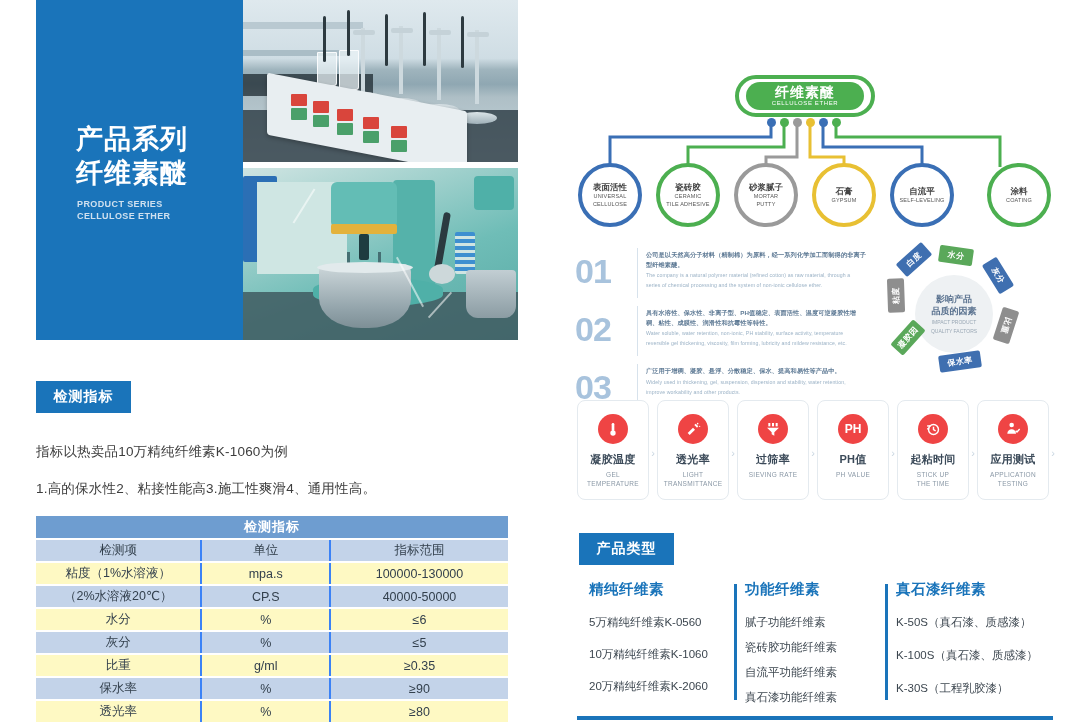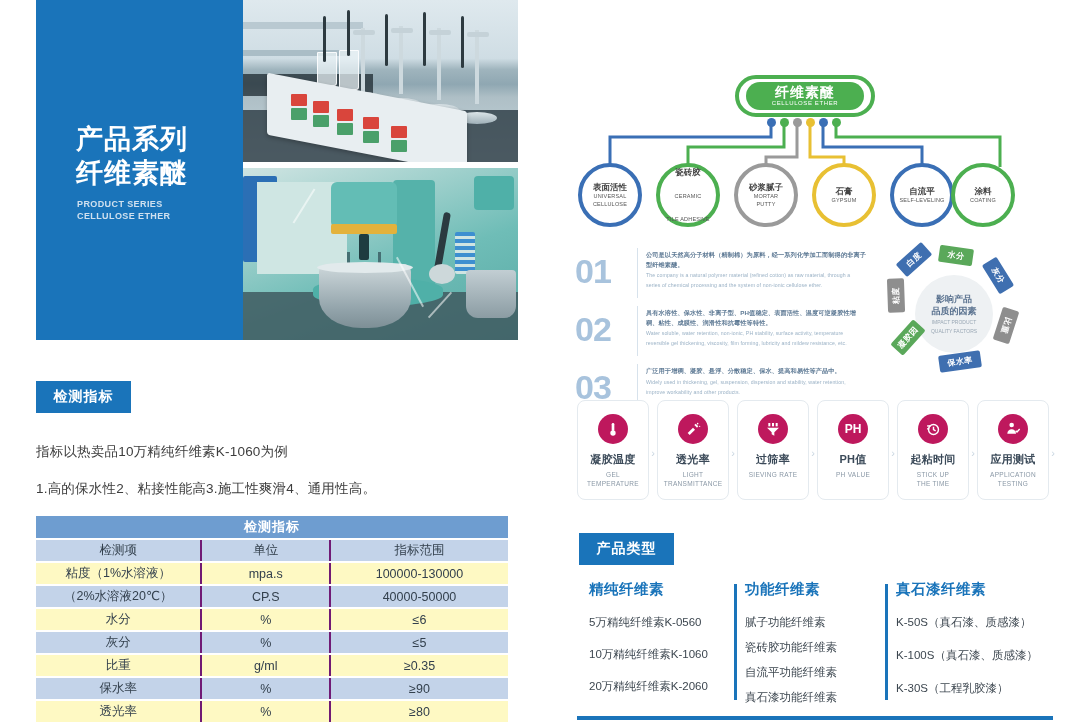--- a/index.html
+++ b/index.html
@@ -95,21 +95,21 @@
   .intro-2 { position: absolute; left: 36px; top: 480px; font-size: 13.5px; color: #3d3d3d; letter-spacing: .2px; }
 
   
   .tbl { position: absolute; left: 36px; top: 514px; width: 472px; border-collapse: separate; border-spacing: 0 2px; }
   .tbl .thead-cell {
     background: #6e9dd0; color: #ffffff; font-size: 13px; font-weight: bold;
     text-align: center; height: 22px; letter-spacing: 1px;
   }
   .tbl td {
     text-align: center; font-size: 12.5px; color: #33404d; height: 21px;
-    border-right: 2px solid #701a75;
+    border-right: 2px solid #3b82f6;
   }
   .tbl td:last-child { border-right: none; }
   .tbl tr.odd td { background: #c3d3e9; }
   .tbl tr.even td { background: #fef9c3; }
   .tbl td.c1 { width: 158px; }
   .tbl td.c2 { width: 122px; }
   .tbl td.c3 { width: 168px; }
 
   
   .right-col { position: absolute; left: 545px; top: 0; width: 535px; height: 728px; }
@@ -170,21 +170,21 @@
 
   
   .cards { position: absolute; left: 32px; top: 400px; width: 472px; height: 100px; display: flex; }
   .card {
     width: 72px; height: 100px; background: #ffffff; border: 1px solid #e4eaef;
     border-radius: 8px; display: flex; flex-direction: column; align-items: center;
     padding-top: 13px; margin-right: 8px; position: relative;
   }
   .card:last-child { margin-right: 0; }
   .card-icon {
-    width: 30px; height: 30px; border-radius: 50%; background: #be185d;
+    width: 30px; height: 30px; border-radius: 50%; background: #ef4444;
     display: flex; align-items: center; justify-content: center; color: #fff;
     font-size: 12px; font-weight: bold; position: relative;
   }
   .card-cn { font-size: 11px; font-weight: bold; color: #3b4a59; margin-top: 8px; letter-spacing: .3px; }
   .card-en { font-size: 6.5px; color: #8a98a6; margin-top: 3px; text-align: center; line-height: 9px; letter-spacing: .3px; }
   .card-arrow { position: absolute; right: -7px; top: 46px; color: #c9d6e1; font-size: 11px; }
 
   
   .badge-right { position: absolute; left: 34px; top: 533px; width: 95px; height: 32px; }
   .ptypes { position: absolute; left: 32px; top: 580px; width: 475px; display: flex; }
@@ -364,39 +364,39 @@
       <div class="dot" style="left:218px; background:#9a9a9a;"></div>
       <div class="dot" style="left:231px; background:#e8c033;"></div>
       <div class="dot" style="left:244px; background:#3a6fb5;"></div>
       <div class="dot" style="left:257px; background:#4caf50;"></div>
 
       <div class="leaf" style="left:3px;   border-color:#3a6fb5;">
         <span class="leaf-cn">表面活性</span>
         <span class="leaf-en">UNIVERSAL</span>
         <span class="leaf-en">CELLULOSE</span>
       </div>
-      <div class="leaf" style="left:81px;  border-color:#4caf50;justify-content:space-between;">
+      <div class="leaf" style="left:81px;  border-color:#4caf50;">
         <span class="leaf-cn">瓷砖胶</span>
         <span class="leaf-en">CERAMIC</span>
         <span class="leaf-en">TILE ADHESIVE</span>
       </div>
       <div class="leaf" style="left:159px; border-color:#9a9a9a;">
         <span class="leaf-cn">砂浆腻子</span>
         <span class="leaf-en">MORTAR</span>
         <span class="leaf-en">PUTTY</span>
       </div>
       <div class="leaf" style="left:237px; border-color:#e8c033;">
         <span class="leaf-cn">石膏</span>
         <span class="leaf-en">GYPSUM</span>
       </div>
       <div class="leaf" style="left:315px; border-color:#3a6fb5;">
         <span class="leaf-cn">自流平</span>
         <span class="leaf-en">SELF-LEVELING</span>
       </div>
-      <div class="leaf" style="left:376px; border-color:#4caf50;">
+      <div class="leaf" style="left:412px; border-color:#4caf50;">
         <span class="leaf-cn">涂料</span>
         <span class="leaf-en">COATING</span>
       </div>
     </div>
 
     <div class="numlist" id="numlist">
         <div class="numrow">
           <div class="num">01</div>
           <div class="bar"></div>
           <div class="txt">

